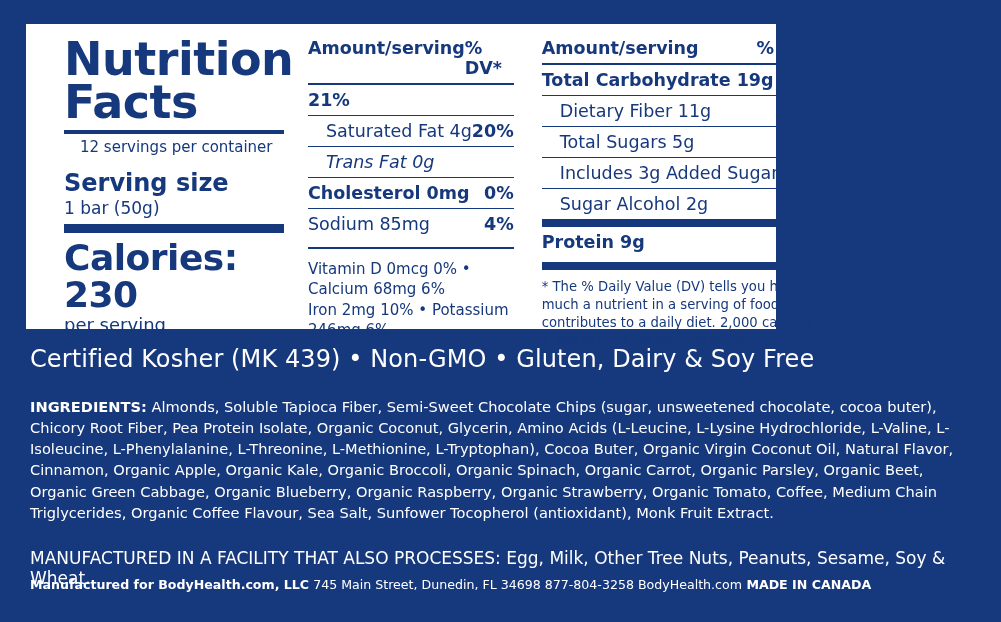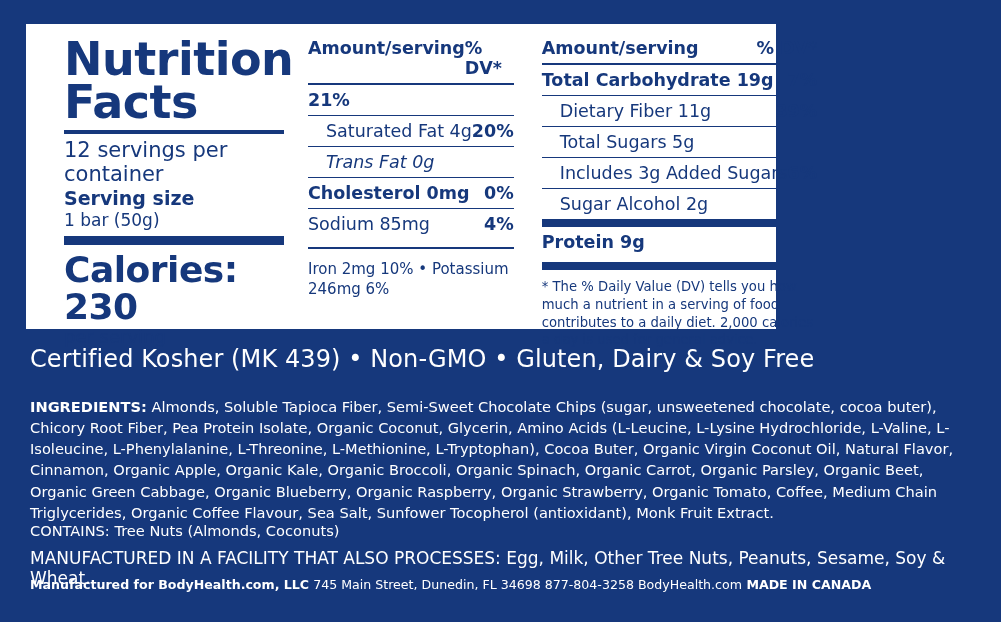--- a/index.html
+++ b/index.html
@@ -61,27 +61,27 @@
   }
   .rule-med {
     border-top: 4px solid #16387c;
     margin: 6px 0 4px 0;
   }
   .rule-thick {
     border-top: 9px solid #16387c;
     margin: 6px 0 6px 0;
   }
   .servings {
-    font-size: 21px;
-    margin: 2px 0 1px 0;
+    font-size: 15px;
+    margin: 2px 0 1px 16px;
   }
   .serving-size {
-    font-size: 19px;
-    font-weight: bold;
-    margin: 1px 0 0 0;
+    font-size: 24px;
+    font-weight: bold;
+    margin: 13px 0 0 0;
   }
   .serving-amt {
     font-size: 17px;
     margin: 1px 0 0 0;
   }
   .calories {
     font-size: 36px;
     font-weight: bold;
     line-height: 1.05;
     margin: 2px 0 0 0;
@@ -237,20 +237,21 @@
       <div class="nrow">
         <span class="nm b">Cholesterol 0mg</span>
         <span class="dv">0%</span>
       </div>
       <div class="nrow">
         <span class="nm">Sodium 85mg</span>
         <span class="dv">4%</span>
       </div>
       <div class="rule-thin"></div>
       <div class="micro">
+        <div>Vitamin D 0mcg 0%  •  Calcium 68mg 6%</div>
         <div>Iron 2mg 10%  •  Potassium 246mg 6%</div>
       </div>
     </div>
 
     <div class="col-right">
       <div class="hdr-row">
         <span>Amount/serving</span>
         <span>% DV*</span>
       </div>
 
@@ -282,23 +283,20 @@
       <div class="footnote">* The % Daily Value (DV) tells you how much a nutrient in a serving of food contributes to a daily diet. 2,000 calories a day is used for general advice.</div>
     </div>
   </div>
 
   <div class="claims">Certified Kosher (MK 439) • Non-GMO • Gluten, Dairy &amp; Soy Free</div>
 
   <div class="ingredients">
     <span class="lbl">INGREDIENTS:</span><span> Almonds, Soluble Tapioca Fiber, Semi-Sweet Chocolate Chips (sugar, unsweetened chocolate, cocoa buter), Chicory Root Fiber, Pea Protein Isolate, Organic Coconut, Glycerin, Amino Acids (L-Leucine, L-Lysine Hydrochloride, L-Valine, L-Isoleucine, L-Phenylalanine, L-Threonine, L-Methionine, L-Tryptophan), Cocoa Buter, Organic Virgin Coconut Oil, Natural Flavor, Cinnamon, Organic Apple, Organic Kale, Organic Broccoli, Organic Spinach, Organic Carrot, Organic Parsley, Organic Beet, Organic Green Cabbage, Organic Blueberry, Organic Raspberry, Organic Strawberry, Organic Tomato, Coffee, Medium Chain Triglycerides, Organic Coffee Flavour, Sea Salt, Sunfower Tocopherol (antioxidant), Monk Fruit Extract.</span>
   </div>
 
-  <div class="contains">
-    <span class="lbl">CONTAINS:</span><span> Tree Nuts (Almonds, Coconuts)</span>
-  </div>
 
   <div class="facility">
     <span class="lbl">MANUFACTURED IN A FACILITY THAT ALSO PROCESSES:</span><span> Egg, Milk, Other Tree Nuts, Peanuts, Sesame, Soy &amp; Wheat.</span>
   </div>
 
   <div class="mfr">
     <span class="bold">Manufactured for BodyHealth.com, LLC</span><span> 745 Main Street, Dunedin, FL 34698 877-804-3258  </span><span>BodyHealth.com</span><span class="bold">  MADE IN CANADA</span>
   </div>
 
 </div>

